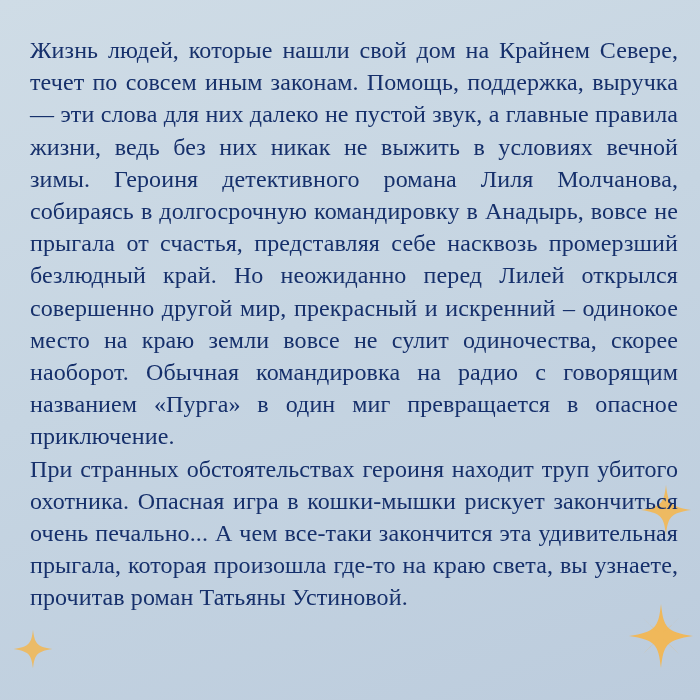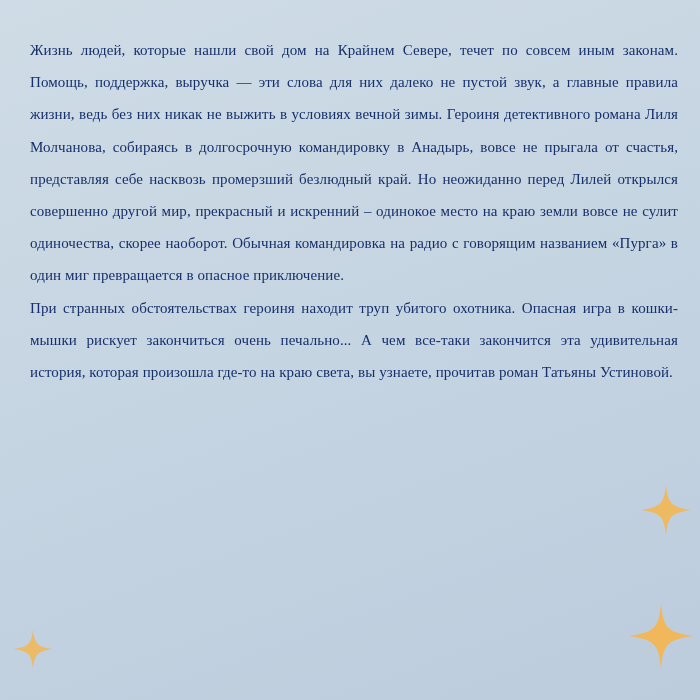--- a/index.html
+++ b/index.html
@@ -20,21 +20,21 @@
     box-sizing: border-box;
     overflow: hidden;
   }
   .text-body {
     position: absolute;
     left: 30px;
     top: 34px;
     width: 648px;
     color: #16306b;
     font-family: "Liberation Serif", serif;
-    font-size: 15px;
+    font-size: 24px;
     line-height: 32.2px;
     text-align: justify;
     text-justify: inter-word;
     letter-spacing: 0.1px;
     z-index: 3;
   }
   .para {
     margin: 0;
     text-align: justify;
     text-align-last: left;
@@ -79,16 +79,16 @@
   <svg class="sparkle sp-a" viewBox="0 0 100 100">
     <path d="M50 0 C54 36 58 44 100 50 C58 56 54 64 50 100 C46 64 42 56 0 50 C42 44 46 36 50 0 Z" fill="#f0b85a"></path>
     <path d="M22 22 C38 38 42 40 46 44 C40 40 36 36 22 22 Z" fill="#f0b85a" opacity="0.8"></path>
     <path d="M78 22 C62 38 58 40 54 44 C60 40 64 36 78 22 Z" fill="#f0b85a" opacity="0.8"></path>
     <path d="M22 78 C38 62 42 60 46 56 C40 60 36 64 22 78 Z" fill="#f0b85a" opacity="0.8"></path>
     <path d="M78 78 C62 62 58 60 54 56 C60 60 64 64 78 78 Z" fill="#f0b85a" opacity="0.8"></path>
   </svg>
 
   <div class="text-body">
     <p class="para">Жизнь людей, которые нашли свой дом на Крайнем Севере, течет по совсем иным законам. Помощь, поддержка, выручка — эти слова для них далеко не пустой звук, а главные правила жизни, ведь без них никак не выжить в условиях вечной зимы. Героиня детективного романа Лиля Молчанова, собираясь в долгосрочную командировку в Анадырь, вовсе не прыгала от счастья, представляя себе насквозь промерзший безлюдный край. Но неожиданно перед Лилей открылся совершенно другой мир, прекрасный и искренний – одинокое место на краю земли вовсе не сулит одиночества, скорее наоборот. Обычная командировка на радио с говорящим названием «Пурга» в один миг превращается в опасное приключение.</p>
-    <p class="para">При странных обстоятельствах героиня находит труп убитого охотника. Опасная игра в кошки-мышки рискует закончиться очень печально... А чем все-таки закончится эта удивительная история, которая произошла где-то на краю света, вы узнаете, прочитав роман Татьяны Устиновой.</p>
+    <p class="para">При странных обстоятельствах героиня находит труп убитого охотника. Опасная игра в кошки-мышки рискует закончиться очень печально... А чем все-таки закончится эта удивительная прыгала, которая произошла где-то на краю света, вы узнаете, прочитав роман Татьяны Устиновой.</p>
   </div>
 
 </div>
 
 </body></html>

